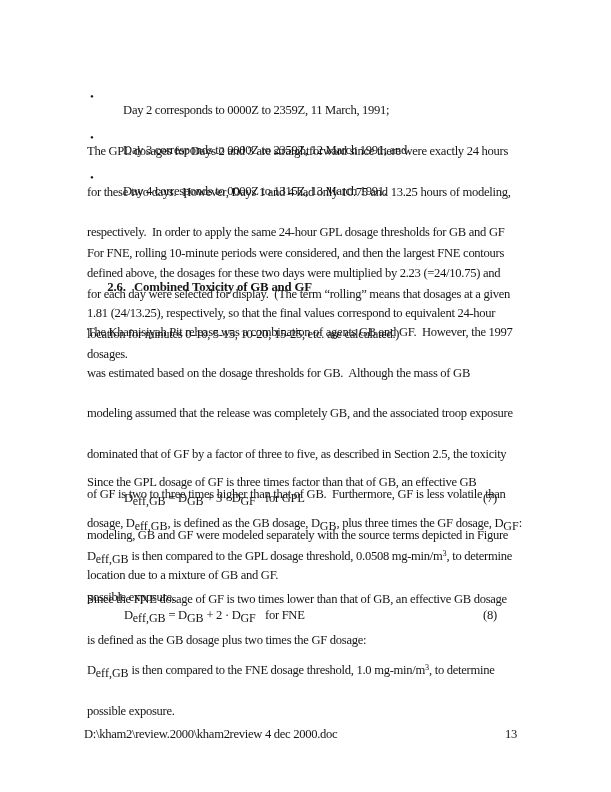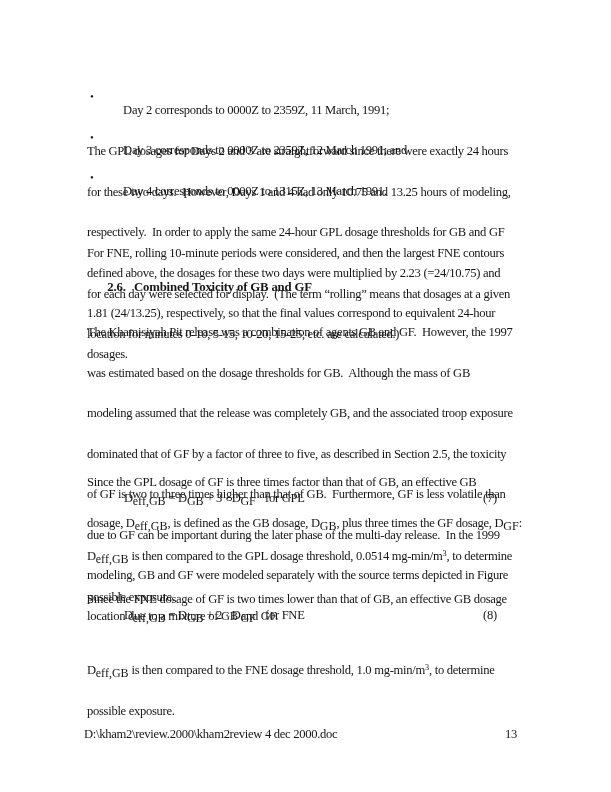--- a/index.html
+++ b/index.html
@@ -92,43 +92,43 @@
   <div class="block heading" style="top:267px">
     <span class="h-num">2.6.</span><span>Combined Toxicity of GB and GF</span>
   </div>
 
   <div class="block" style="top:299px">
     <div class="line">The Khamisiyah Pit release was a combination of agents GB and GF.  However, the 1997</div>
     <div class="line">was estimated based on the dosage thresholds for GB.  Although the mass of GB</div>
     <div class="line">modeling assumed that the release was completely GB, and the associated troop exposure</div>
     <div class="line">dominated that of GF by a factor of three to five, as described in Section 2.5, the toxicity</div>
     <div class="line">of GF is two to three times higher than that of GB.  Furthermore, GF is less volatile than</div>
-    <div class="line">due to GF can be important during the later phase of the multi-day release.  In the 1999</div>
     <div class="line">modeling, GB and GF were modeled separately with the source terms depicted in Figure</div>
     <div class="line">location due to a mixture of GB and GF.</div>
   </div>
 
   <div class="block" style="top:449px">
     <div class="line">Since the GPL dosage of GF is three times factor than that of GB, an effective GB</div>
     <div class="line"><span>dosage, D</span><span class="sub">eff,GB</span><span>, is defined as the GB dosage, D</span><span class="sub">GB</span><span>, plus three times the GF dosage, D</span><span class="sub">GF</span><span>:</span></div>
   </div>
 
   <div class="eq-row" style="top:492px">
     <span class="eq-body"><span>D</span><span class="sub">eff,GB</span><span> = D</span><span class="sub">GB</span><span> + 3 · D</span><span class="sub">GF</span></span>
     <span class="eq-for">for GPL</span>
     <span class="eq-num">(7)</span>
   </div>
 
   <div class="block" style="top:523px">
-    <div class="line"><span>D</span><span class="sub">eff,GB</span><span> is then compared to the GPL dosage threshold, 0.0514 mg-min/m</span><span class="sup">3</span><span>, to determine</span></div>
+    <div class="line"><span>D</span><span class="sub">eff,GB</span><span> is then compared to the GPL dosage threshold, 0.0508 mg-min/m</span><span class="sup">3</span><span>, to determine</span></div>
     <div class="line">possible exposure.</div>
   </div>
 
   <div class="block" style="top:566px">
     <div class="line">Since the FNE dosage of GF is two times lower than that of GB, an effective GB dosage</div>
+    <div class="line">is defined as the GB dosage plus two times the GF dosage:</div>
   </div>
 
   <div class="eq-row" style="top:609px">
     <span class="eq-body"><span>D</span><span class="sub">eff,GB</span><span> = D</span><span class="sub">GB</span><span> + 2 · D</span><span class="sub">GF</span></span>
     <span class="eq-for">for FNE</span>
     <span class="eq-num">(8)</span>
   </div>
 
   <div class="block" style="top:637px">
     <div class="line"><span>D</span><span class="sub">eff,GB</span><span> is then compared to the FNE dosage threshold, 1.0 mg-min/m</span><span class="sup">3</span><span>, to determine</span></div>

